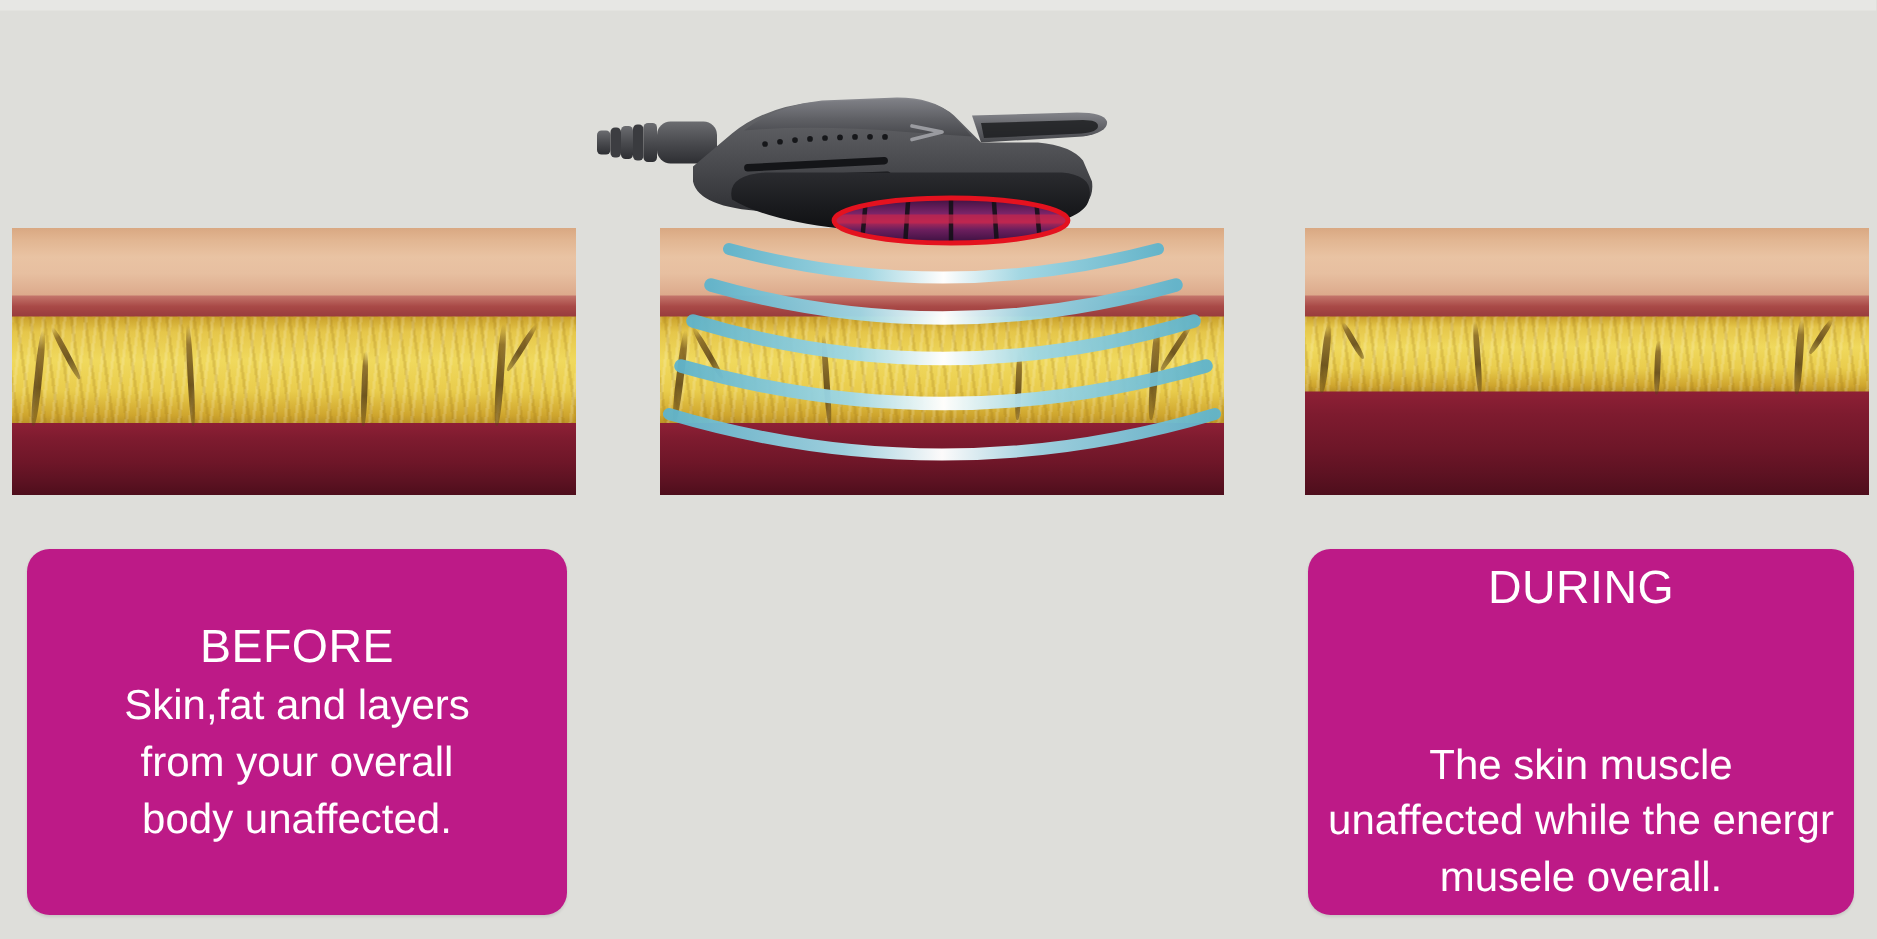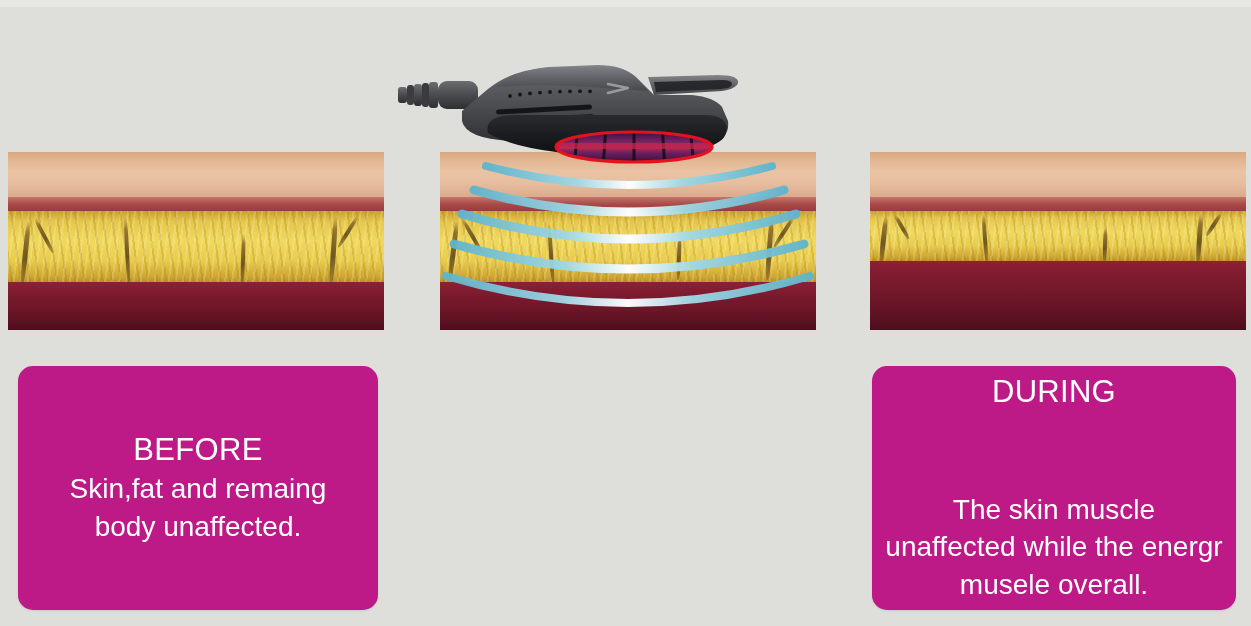--- a/index.html
+++ b/index.html
@@ -163,21 +163,22 @@
       <div class="septum" style="left:9%;top:36%;width:4px;height:22%;transform:rotate(-28deg);"></div>
       <div class="septum" style="left:31%;top:36%;width:4px;height:38%;transform:rotate(-3deg);"></div>
       <div class="septum" style="left:62%;top:46%;width:4px;height:28%;transform:rotate(2deg);"></div>
       <div class="septum" style="left:86%;top:36%;width:5px;height:38%;transform:rotate(4deg);"></div>
       <div class="septum" style="left:90%;top:35%;width:4px;height:20%;transform:rotate(32deg);"></div>
     </div>
 
     <div class="card card-1">
       <div class="card-title">BEFORE</div>
       <div class="card-body">
-        <div>Skin,fat and remaing</div>
+        <div>Skin,fat and layers</div>
+        <div>from your overall</div>
         <div>body unaffected.</div>
       </div>
     </div>
   </div>
 
   <div class="col col-2">
 
     <div class="tissue">
       <div class="layer epidermis"></div>
       <div class="layer dermis"></div>

